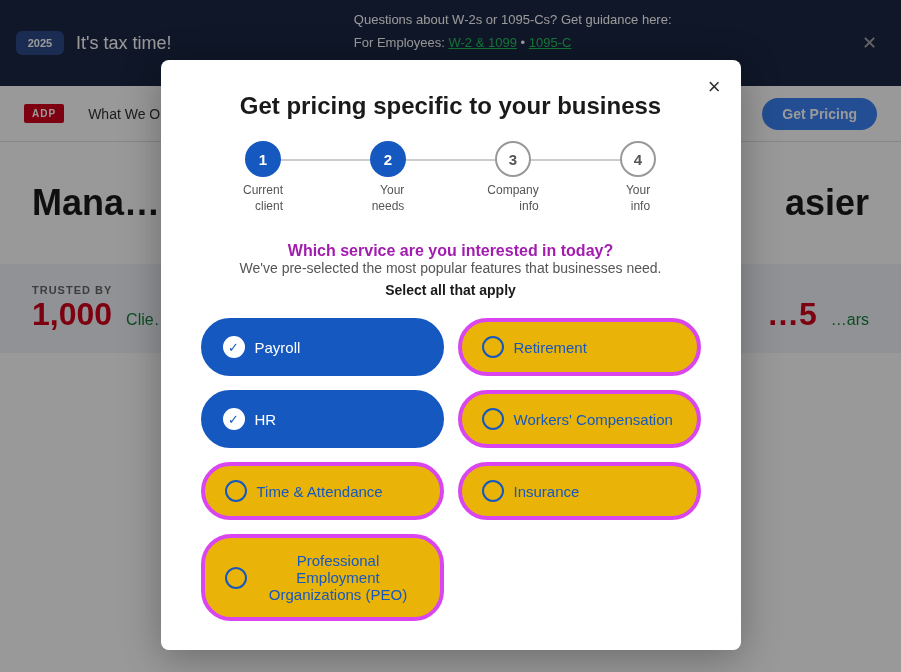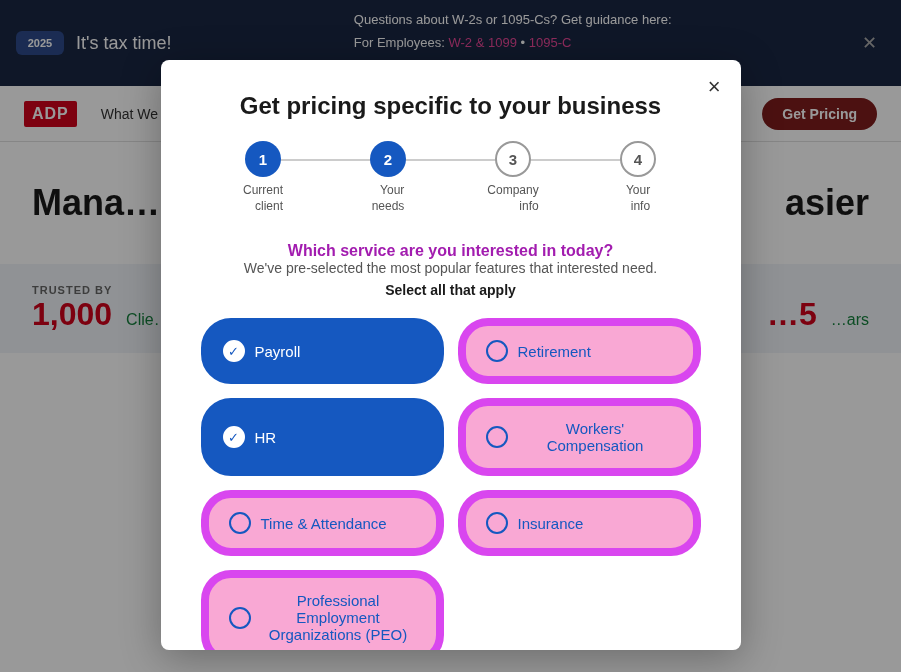--- a/index.html
+++ b/index.html
@@ -43,21 +43,21 @@
       display: flex;
       flex-direction: column;
       align-items: center;
       font-size: 11px;
       font-weight: bold;
       color: #fff;
       min-width: 48px;
     }
     .tax-banner h2 { font-size: 18px; font-weight: normal; }
     .tax-banner-right { font-size: 13px; line-height: 1.8; }
-    .tax-banner-right a { color: #ec4899; }
+    .tax-banner-right a { color: #22c55e; text-decoration: underline; }
     .tax-banner-close {
       cursor: pointer;
       font-size: 18px;
       padding: 4px 8px;
       color: #aaa;
     }
 
     
     .navbar {
       background: #fff;
@@ -65,21 +65,21 @@
       display: flex;
       align-items: center;
       padding: 0 24px;
       height: 56px;
       gap: 24px;
     }
     .adp-logo {
       background: #d0021b;
       color: #fff;
       font-weight: bold;
-      font-size: 16px;
+      font-size: 10px;
       padding: 4px 8px;
       border-radius: 2px;
       letter-spacing: 1px;
     }
     .nav-link {
       font-size: 14px;
       color: #333;
       cursor: pointer;
     }
     .nav-spacer { flex: 1; }
@@ -88,21 +88,21 @@
       border: 2px solid #1a2744;
       border-radius: 24px;
       padding: 6px 18px;
       font-size: 14px;
       font-weight: 600;
       color: #1a2744;
       cursor: pointer;
       background: #fff;
     }
     .get-pricing-btn {
-      background: #7f1d1d;
+      background: #3b82f6;
       color: #fff;
       border: none;
       border-radius: 24px;
       padding: 8px 20px;
       font-size: 14px;
       font-weight: 600;
       cursor: pointer;
     }
 
     
@@ -267,23 +267,23 @@
       gap: 10px;
       font-weight: 500;
       transition: background 0.15s;
     }
     .service-btn.selected {
       background: #1558c0;
       color: #fff;
       border: 2px solid #1558c0;
     }
     .service-btn.unselected {
-      background: #f9a8d4;
+      background: #eab308;
       color: #1558c0;
-      border: 8px solid #d946ef;
+      border: 4px solid #d946ef;
       align-items: center;
     }
     .check-circle {
       width: 22px;
       height: 22px;
       border-radius: 50%;
       border: 2px solid currentColor;
       display: flex;
       align-items: center;
       justify-content: center;
@@ -383,21 +383,21 @@
         <div class="step-circle inactive">3</div>
         <div class="step-label">Company<br>info</div>
       </div>
       <div class="step">
         <div class="step-circle inactive">4</div>
         <div class="step-label">Your<br>info</div>
       </div>
     </div>
 
     <div class="modal-question">Which service are you interested in today?</div>
-    <div class="modal-subtext">We've pre-selected the most popular features that interested need.</div>
+    <div class="modal-subtext">We've pre-selected the most popular features that businesses need.</div>
     <div class="modal-select-all">Select all that apply</div>
 
     <div class="services-grid">
 
       <button class="service-btn selected">
         <div class="check-circle checked">✓</div>
         <span>Payroll</span>
       </button>
 
       <button class="service-btn unselected">

